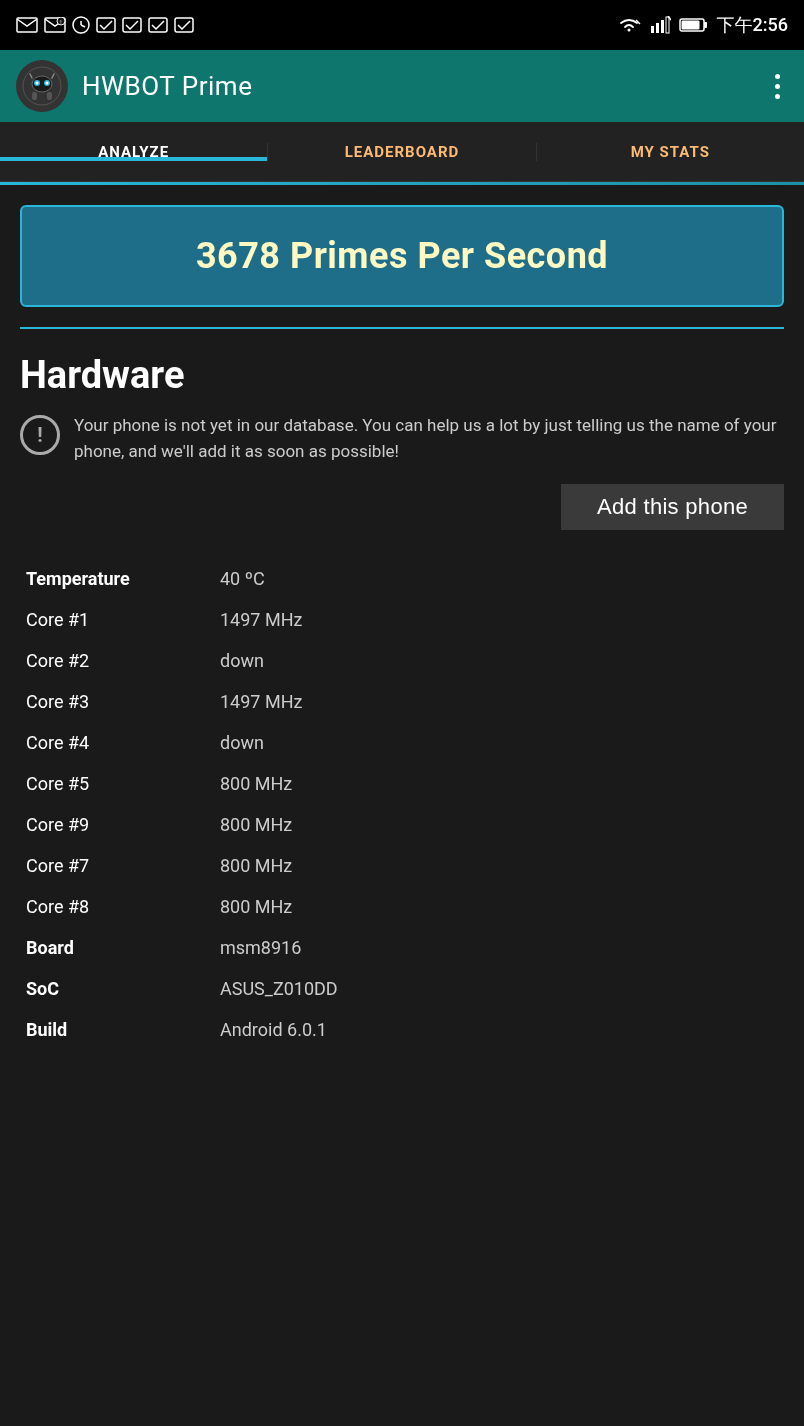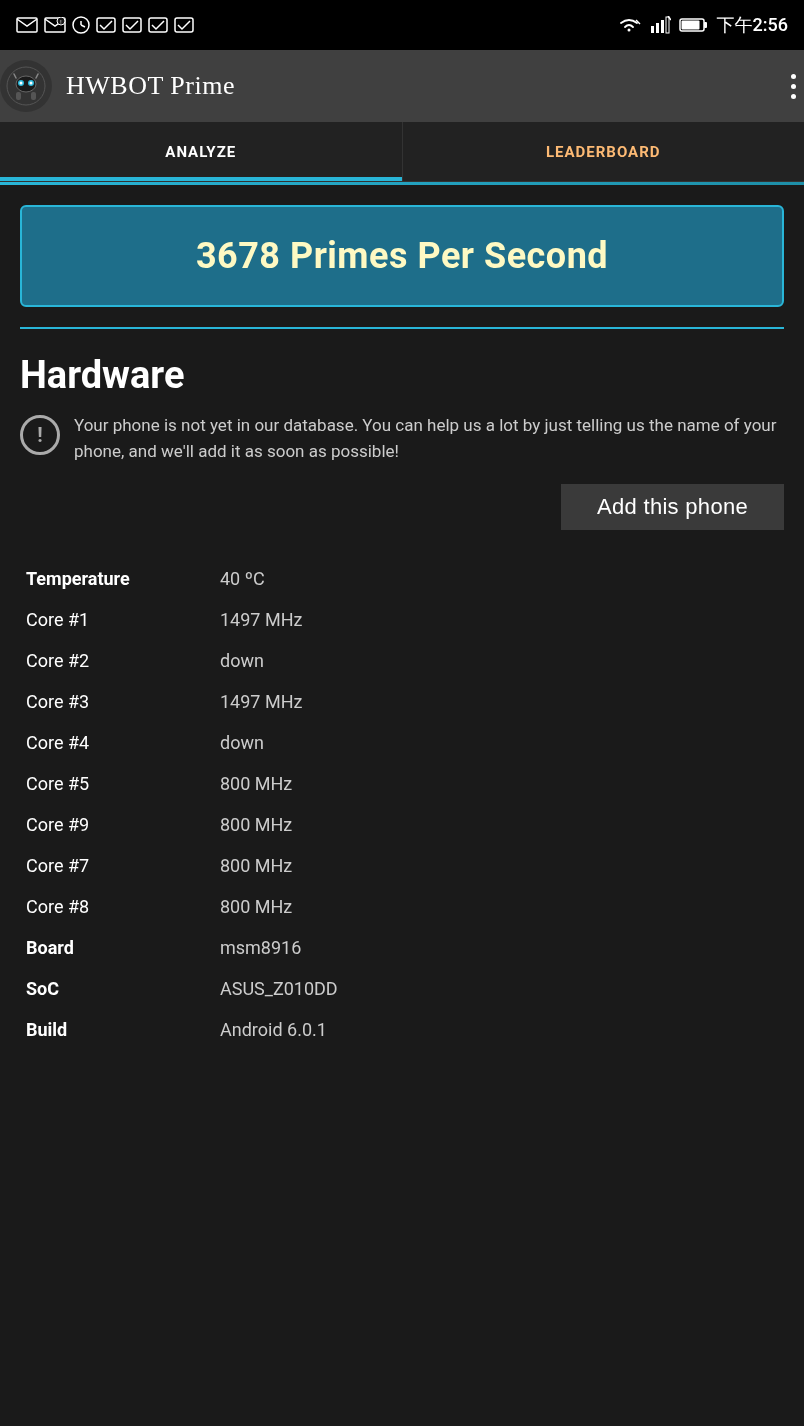--- a/index.html
+++ b/index.html
@@ -33,27 +33,26 @@
       font-size: 16px;
     }
     .status-time {
       font-size: 18px;
       font-weight: 500;
       color: #fff;
     }
 
     
     .app-bar {
-      background: #404040;
+      background: #0f766e;
       height: 72px;
       display: flex;
       align-items: center;
-      padding: 0 0;
+      padding: 0 16px;
       justify-content: space-between;
-      font-family: Liberation Serif, serif;
     }
     .app-bar-left {
       display: flex;
       align-items: center;
       gap: 14px;
     }
     .app-logo {
       width: 52px;
       height: 52px;
       background: #333;
@@ -87,20 +86,21 @@
       background: #fff;
       border-radius: 50%;
     }
 
     
     .tabs {
       background: #222222;
       display: flex;
       height: 60px;
       border-bottom: 1px solid #333;
+      align-items: center;
     }
     .tab {
       flex: 1;
       display: flex;
       align-items: center;
       justify-content: center;
       font-size: 15px;
       font-weight: 700;
       letter-spacing: 1px;
       color: #fdba74;
@@ -318,20 +318,23 @@
   </div>
 </div>
 
 <div class="tabs">
   <div class="tab active">
     <span>ANALYZE</span>
   </div>
   <div class="tab">
     <span>LEADERBOARD</span>
   </div>
+  <div class="tab">
+    <span>MY STATS</span>
+  </div>
 </div>
 <div class="tab-divider"></div>
 
 <div class="content">
 
   <div class="score-box">
     <span class="score-text">3678 Primes Per Second</span>
   </div>
 
   <div class="score-divider"></div>

